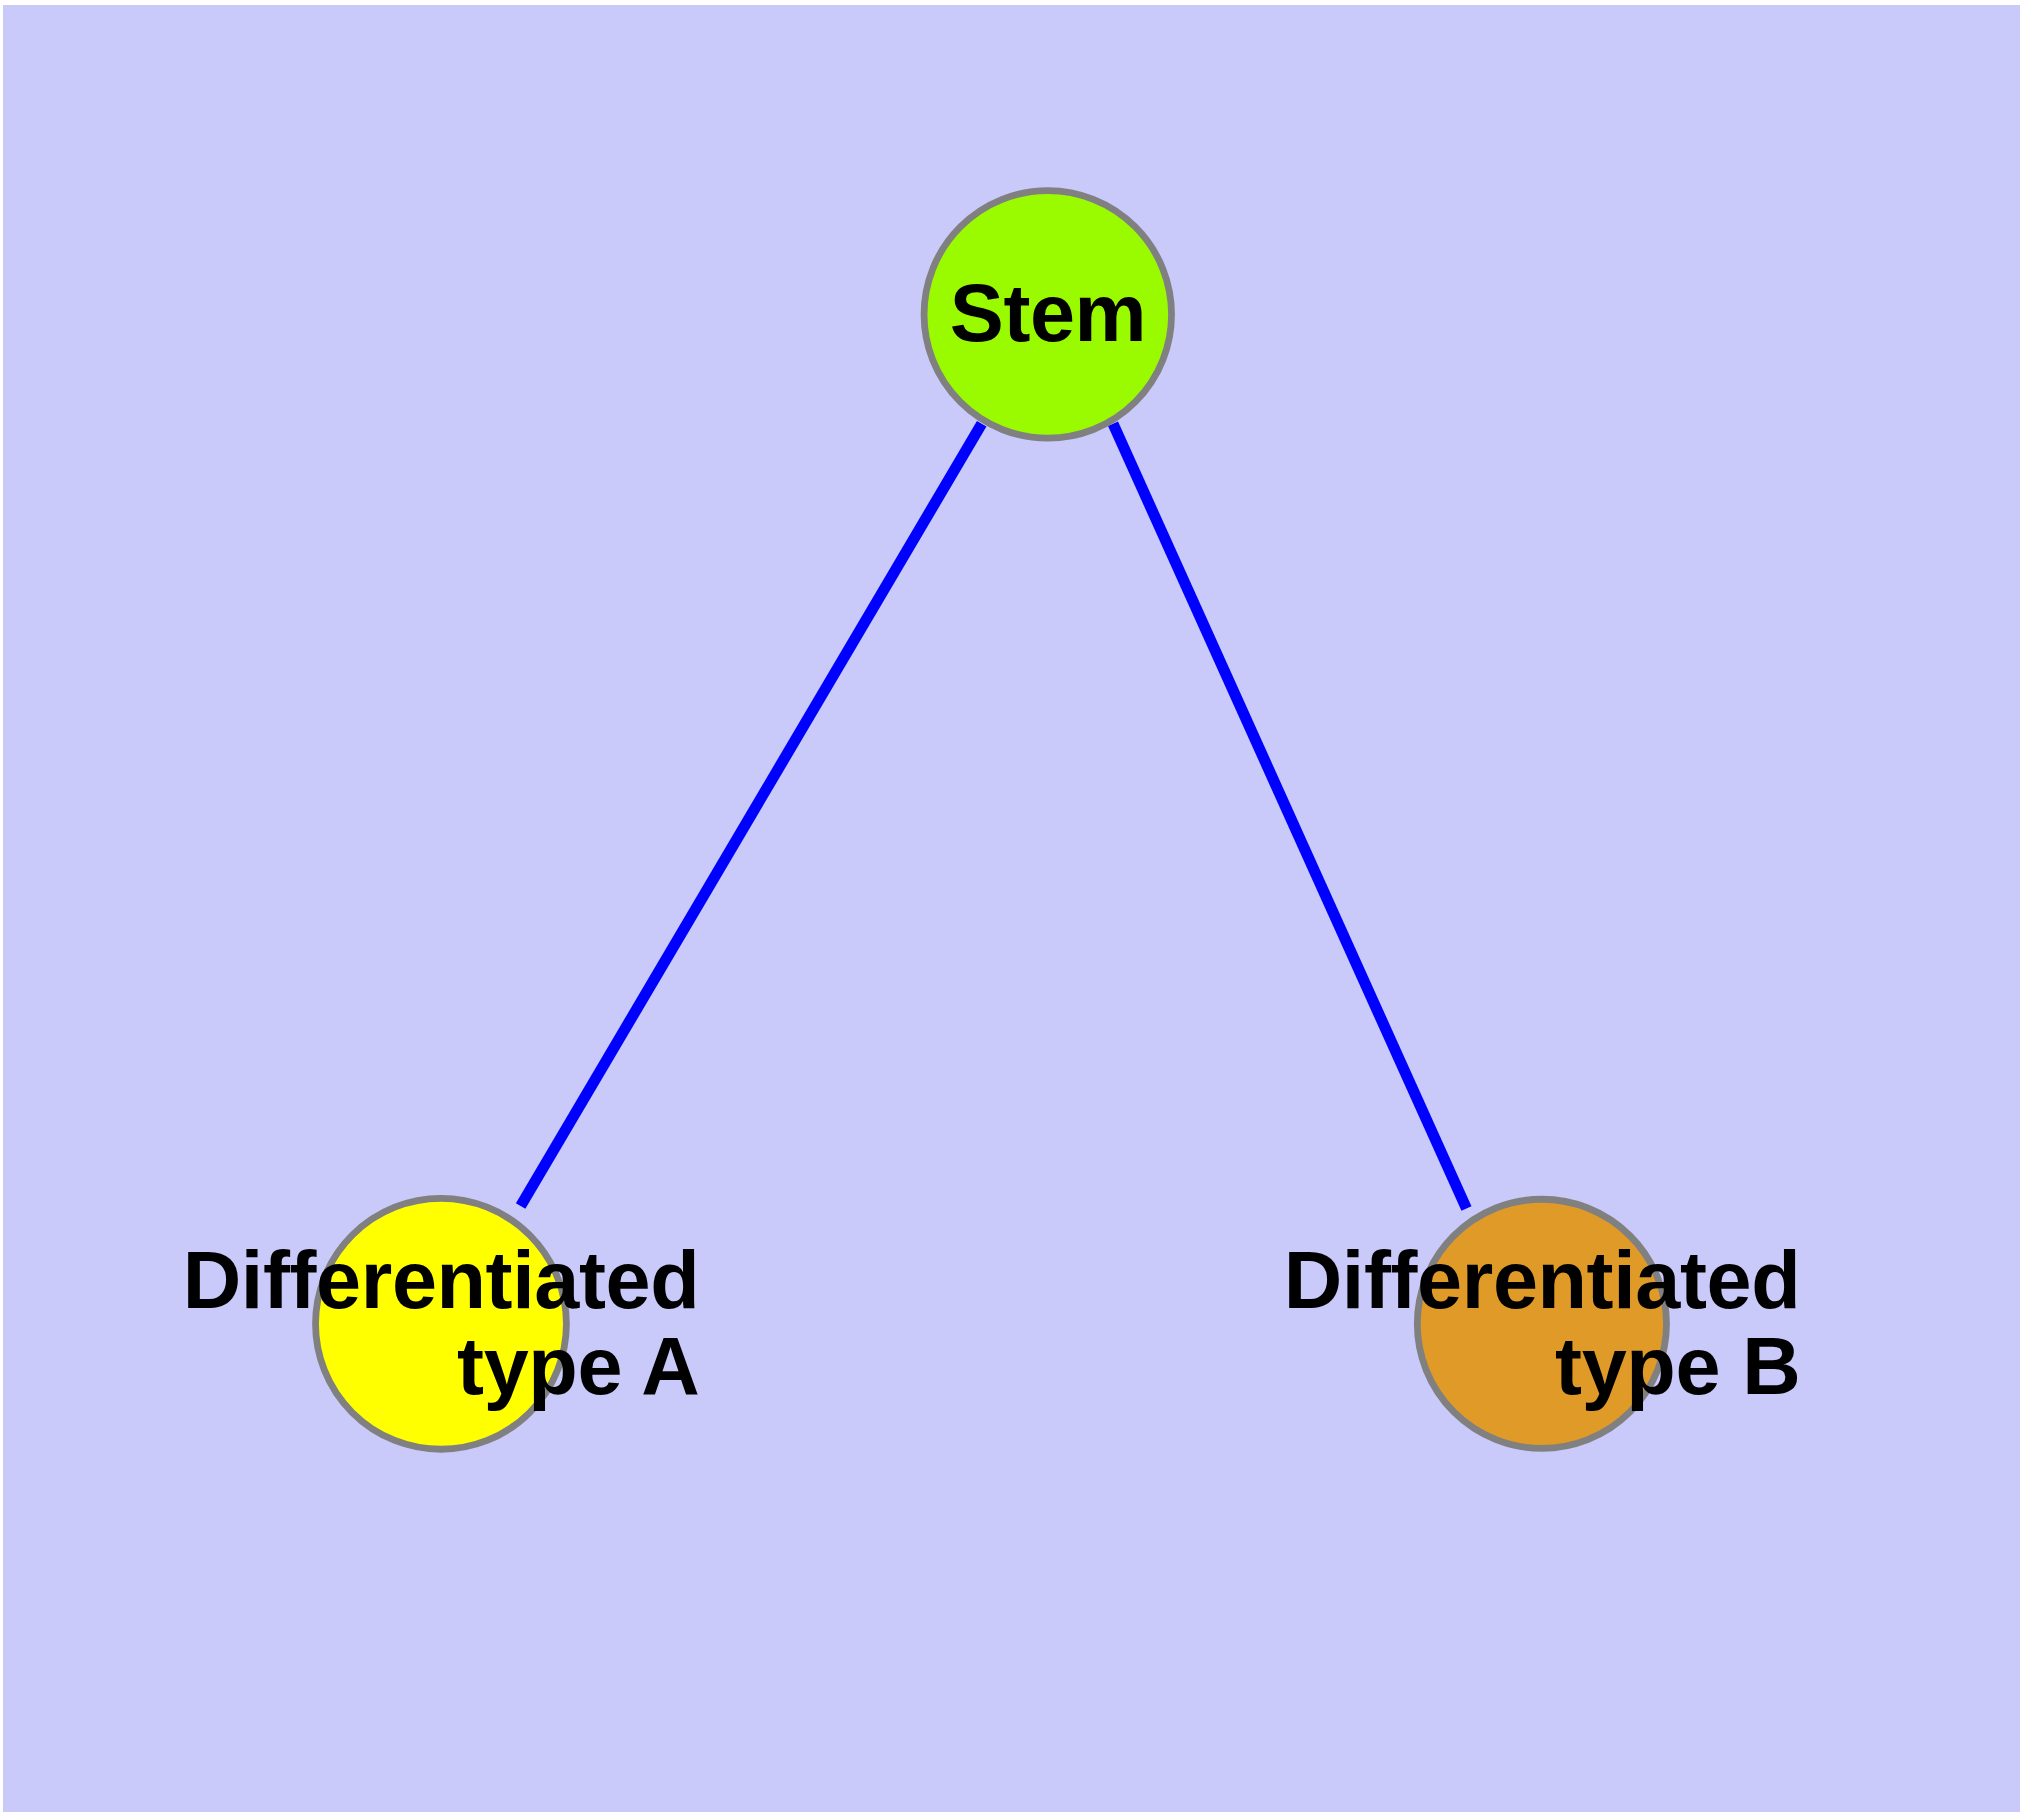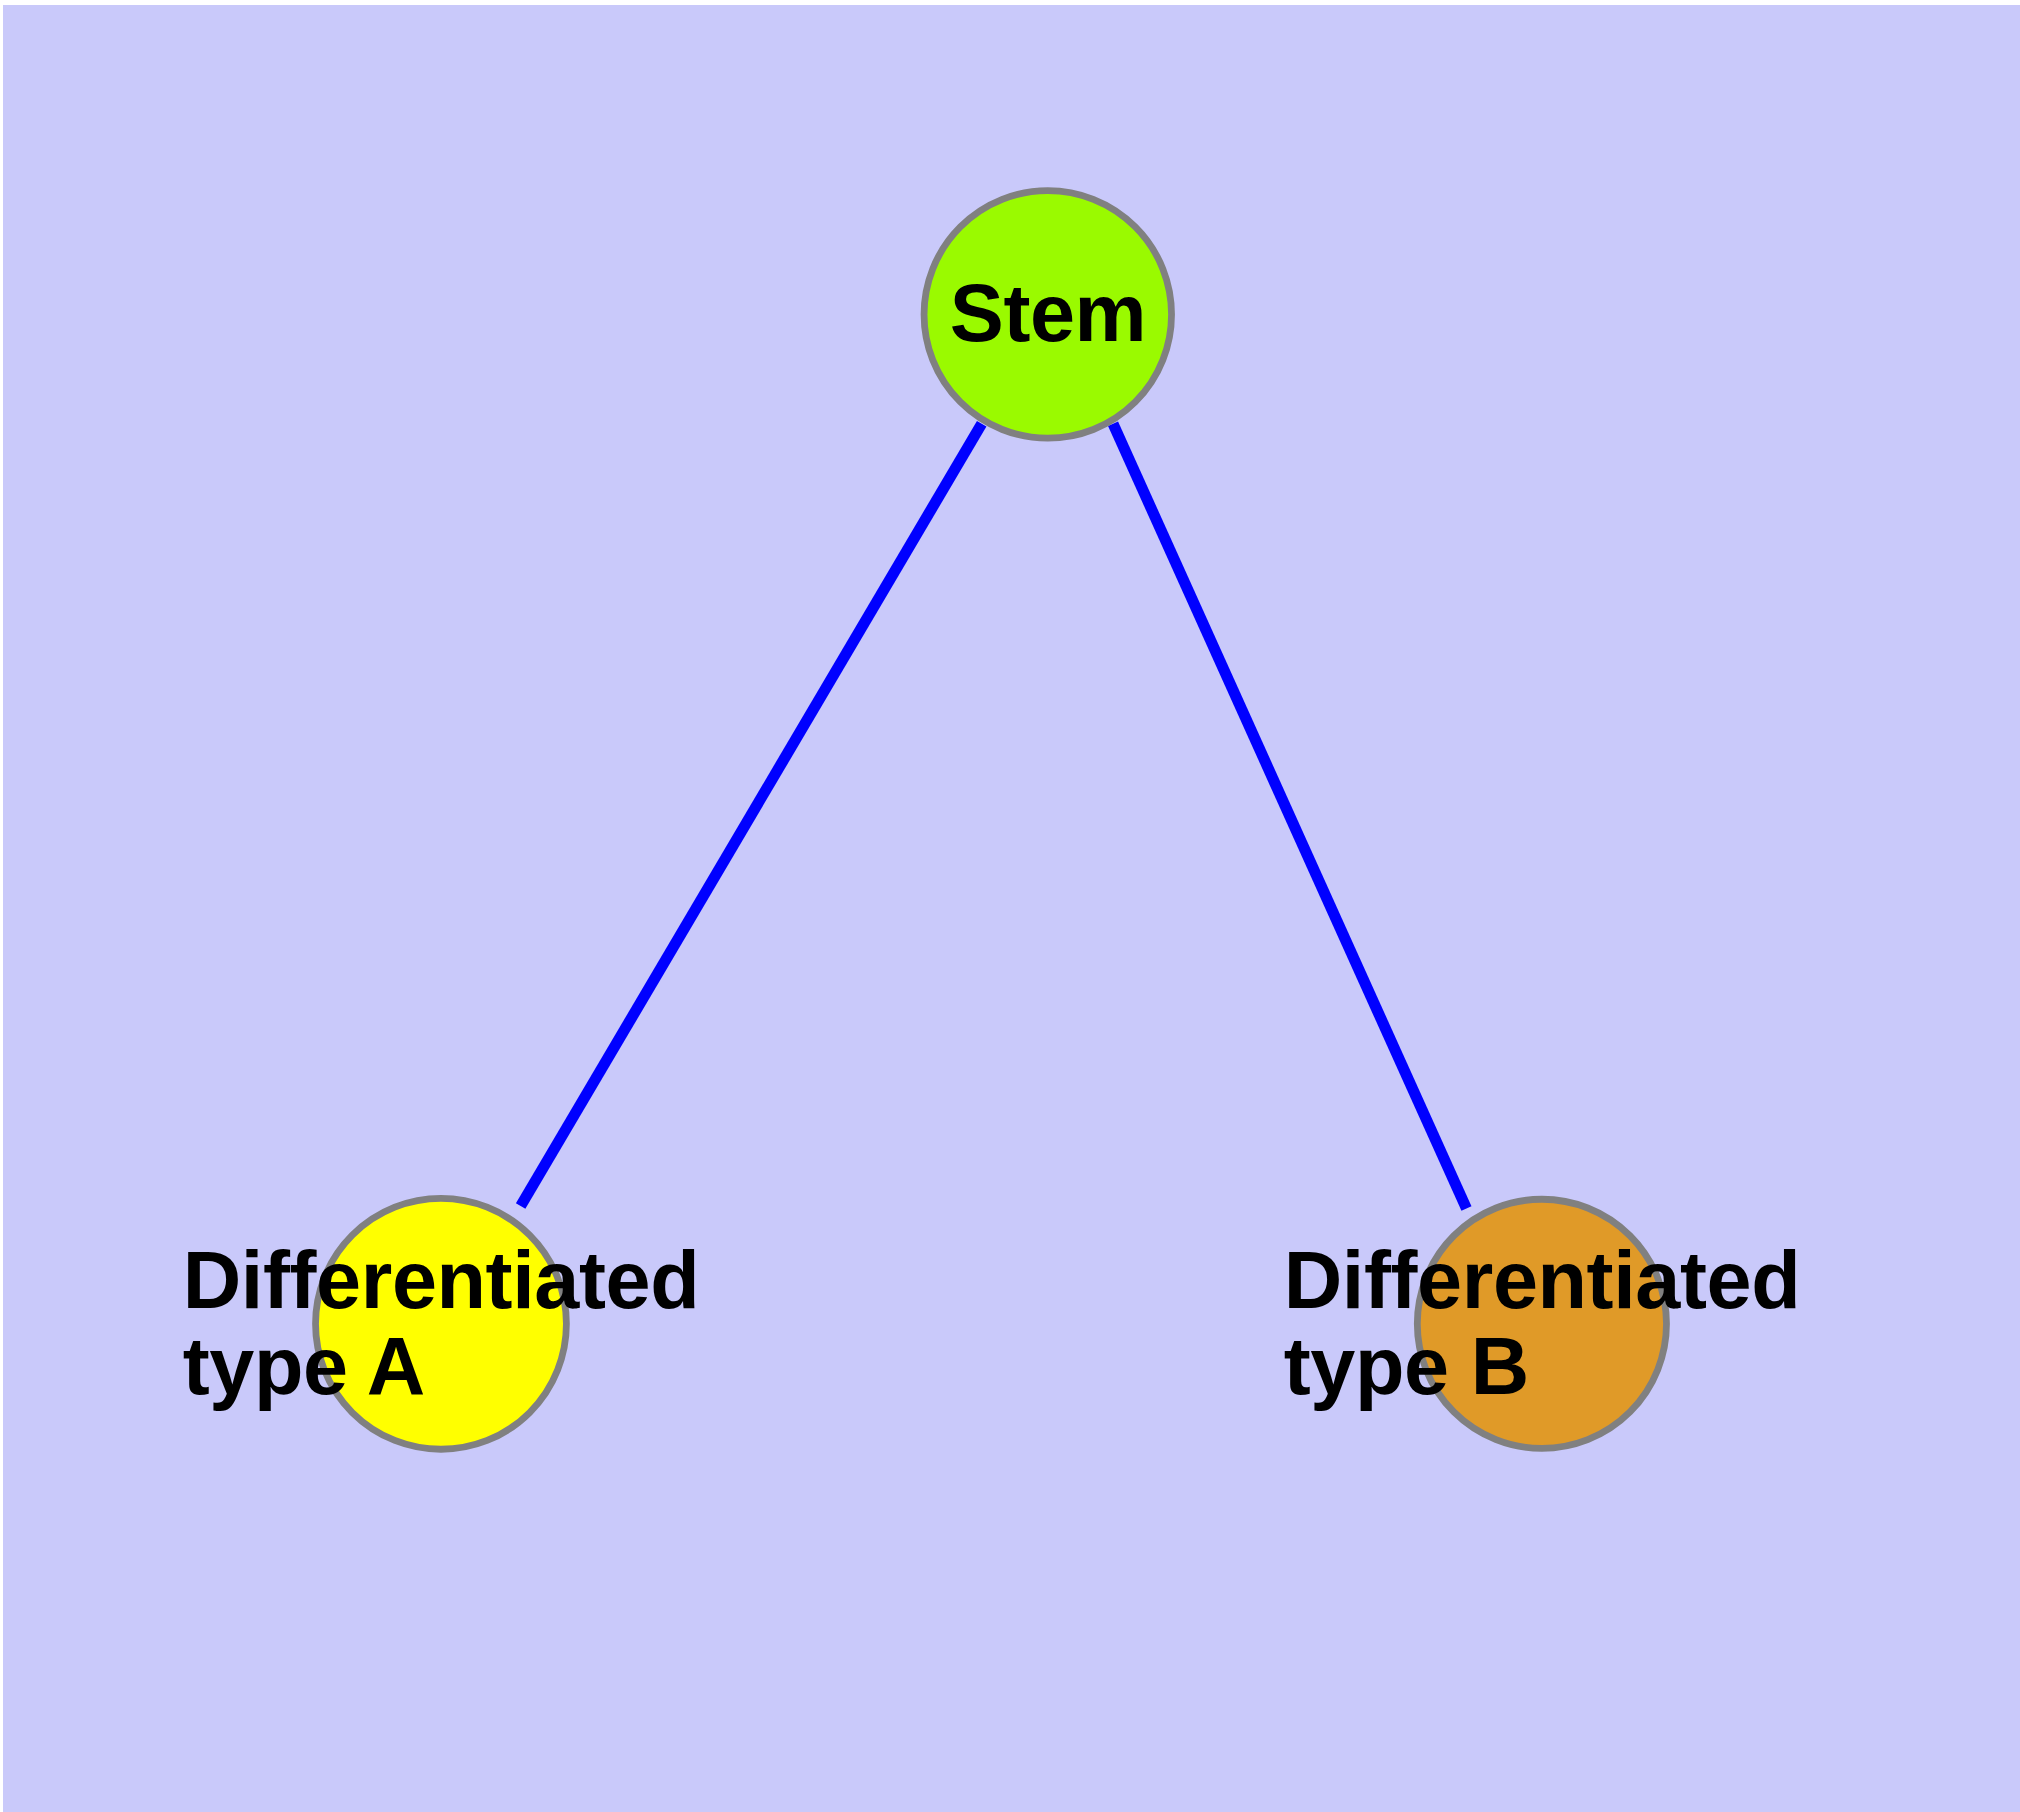--- a/index.html
+++ b/index.html
@@ -31,21 +31,21 @@
     width: 2021px;
     height: 1812px;
     overflow: visible;
   }
   .node-label {
     position: absolute;
     color: #000000;
     font-weight: bold;
     font-size: 81px;
     line-height: 1.06;
-    text-align: left;
+    text-align: right;
     white-space: pre;
     transform: translate(-50%, -50%);
     letter-spacing: -0.4px;
     pointer-events: none;
   }
 </style>
 </head>
 <body>
 
 <div id="canvas">

